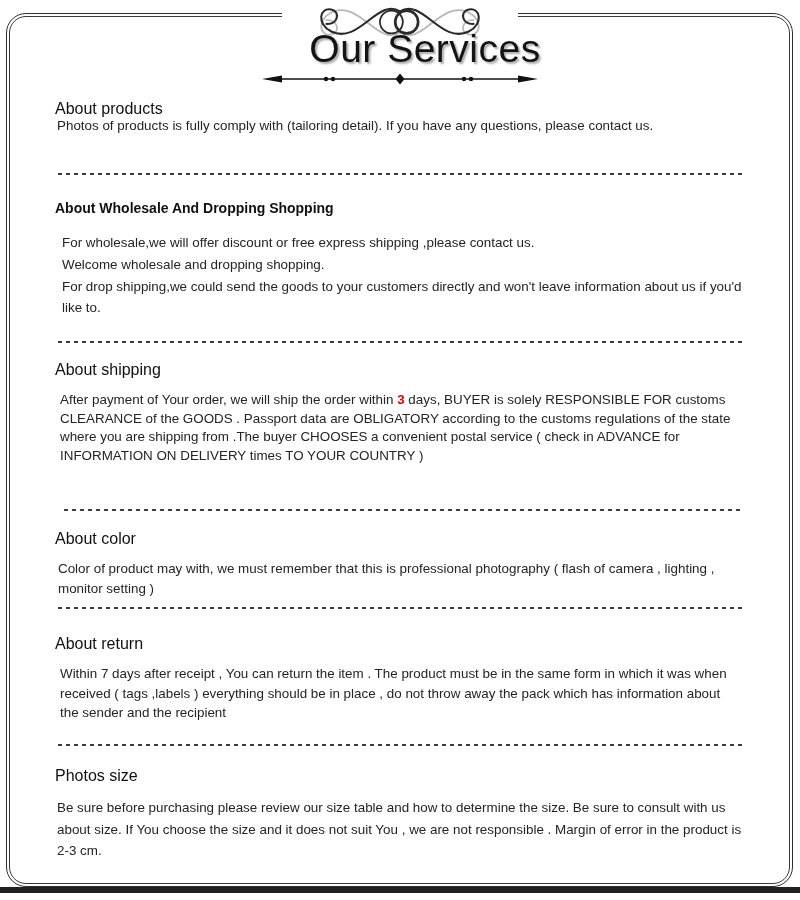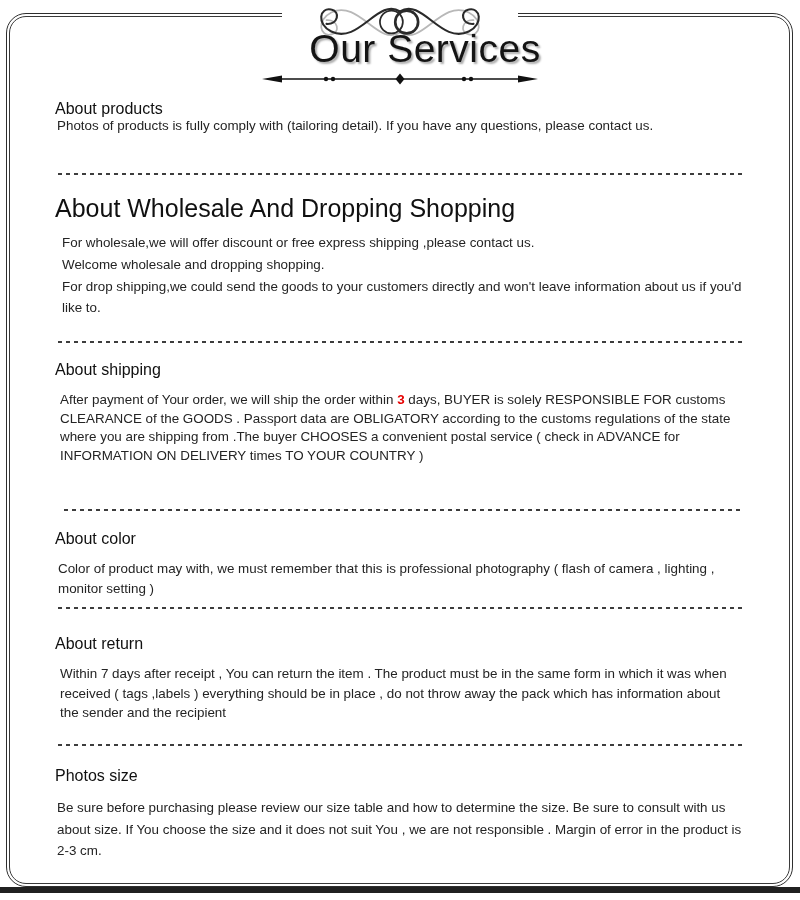--- a/index.html
+++ b/index.html
@@ -40,21 +40,21 @@
     margin-left:25px;
   }
   .arrow-rule{
     position:absolute;top:70px;left:50%;transform:translateX(-50%);
     width:280px;height:18px;
   }
   .section-heading{
     position:absolute;left:55px;
     font-size:16px;line-height:24px;color:#101010;font-weight:500;
   }
-  .section-heading.bold{font-weight:400;font-size:25px;}
+  .section-heading.bold{font-weight:700;font-size:14px;}
   .section-body{
     position:absolute;
     font-size:13.4px;color:#242424;
   }
   .section-body p{margin:0 0 1px 0;}
   .divider{
     position:absolute;height:2px;
     background:repeating-linear-gradient(90deg,#3d3d3d 0 4px,transparent 4px 8px);
   }
   .highlight{color:#e60000;font-weight:700;}

